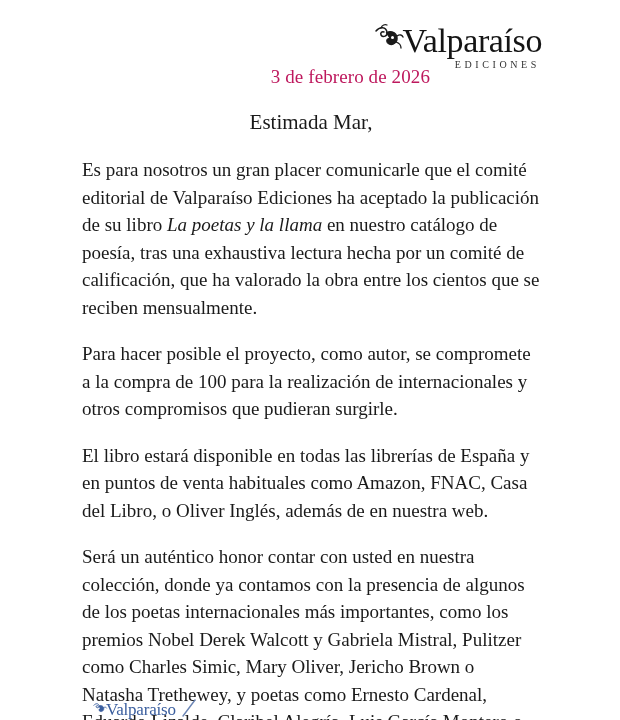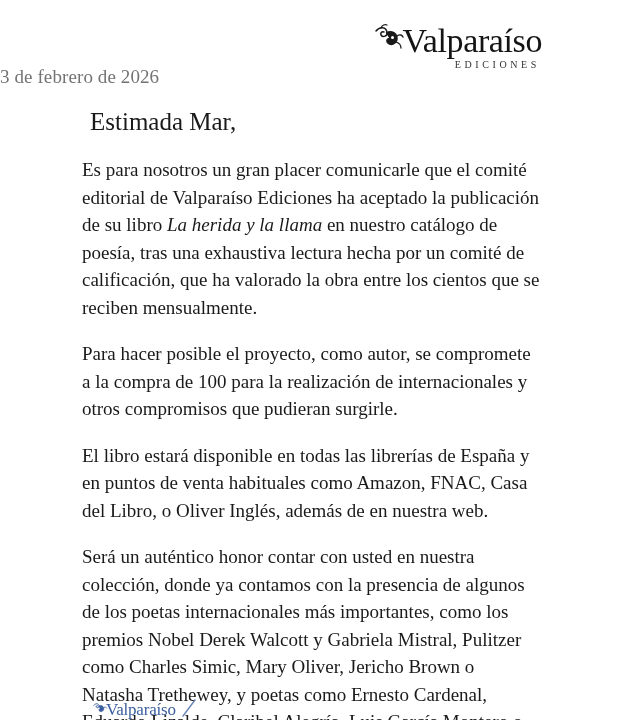--- a/index.html
+++ b/index.html
@@ -56,37 +56,38 @@
     padding-right: 2px;
     white-space: nowrap;
   }
 
   
   .date-line {
     position: absolute;
     top: 66px;
     left: 0;
     width: 430px;
-    text-align: left;
+    text-align: right;
     font-size: 19px;
     letter-spacing: 0.1px;
-    color: #737373;
+    color: #be185d;
   }
 
   
   .letter-body {
     position: absolute;
     top: 108px;
     left: 82px;
     width: 458px;
   }
   .salutation {
-    font-size: 25px;
+    font-size: 21px;
     line-height: 28px;
-    margin: 0 0 20px 8px;
+    margin: 0 0 20px 0;
+    text-align: center;
   }
   .para {
     font-size: 19px;
     line-height: 27.5px;
     margin: 0 0 19px 0;
     text-align: left;
   }
   .para:last-child { margin-bottom: 0; }
   .book-title { font-style: italic; }
 
@@ -144,21 +145,21 @@
   </div>
   <div class="logo-sub">EDICIONES</div>
 </div>
 
 <div class="date-line">3 de febrero de 2026</div>
 
 <div class="letter-body">
 
   <p class="salutation">Estimada Mar,</p>
 
-  <p class="para"><span>Es para nosotros un gran placer comunicarle que el comité editorial de Valparaíso Ediciones ha aceptado la publicación de su libro </span><span class="book-title">La herida y la llama</span><span> en nuestro catálogo de poesía, tras una exhaustiva lectura hecha por un comité de calificación, que ha valorado la obra entre los cientos que se reciben mensualmente.</span></p>
+  <p class="para"><span>Es para nosotros un gran placer comunicarle que el comité editorial de Valparaíso Ediciones ha aceptado la publicación de su libro </span><span class="book-title">La poetas y la llama</span><span> en nuestro catálogo de poesía, tras una exhaustiva lectura hecha por un comité de calificación, que ha valorado la obra entre los cientos que se reciben mensualmente.</span></p>
 
   <p class="para">Para hacer posible el proyecto, como autor, se compromete a la compra de 100 para la realización de internacionales y otros compromisos que pudieran surgirle.</p>
 
   <p class="para">El libro estará disponible en todas las librerías de España y en puntos de venta habituales como Amazon, FNAC, Casa del Libro, o Oliver Inglés, además de en nuestra web.</p>
 
   <p class="para">Será un auténtico honor contar con usted en nuestra colección, donde ya contamos con la presencia de algunos de los poetas internacionales más importantes, como los premios Nobel Derek Walcott y Gabriela Mistral, Pulitzer como Charles Simic, Mary Oliver, Jericho Brown o Natasha Trethewey, y poetas como Ernesto Cardenal, Eduardo Lizalde, Claribel Alegría, Luis García Montero o Rafael Cadenas, entre otros.</p>
 
 </div>
 
 <div class="signature-stamp">

